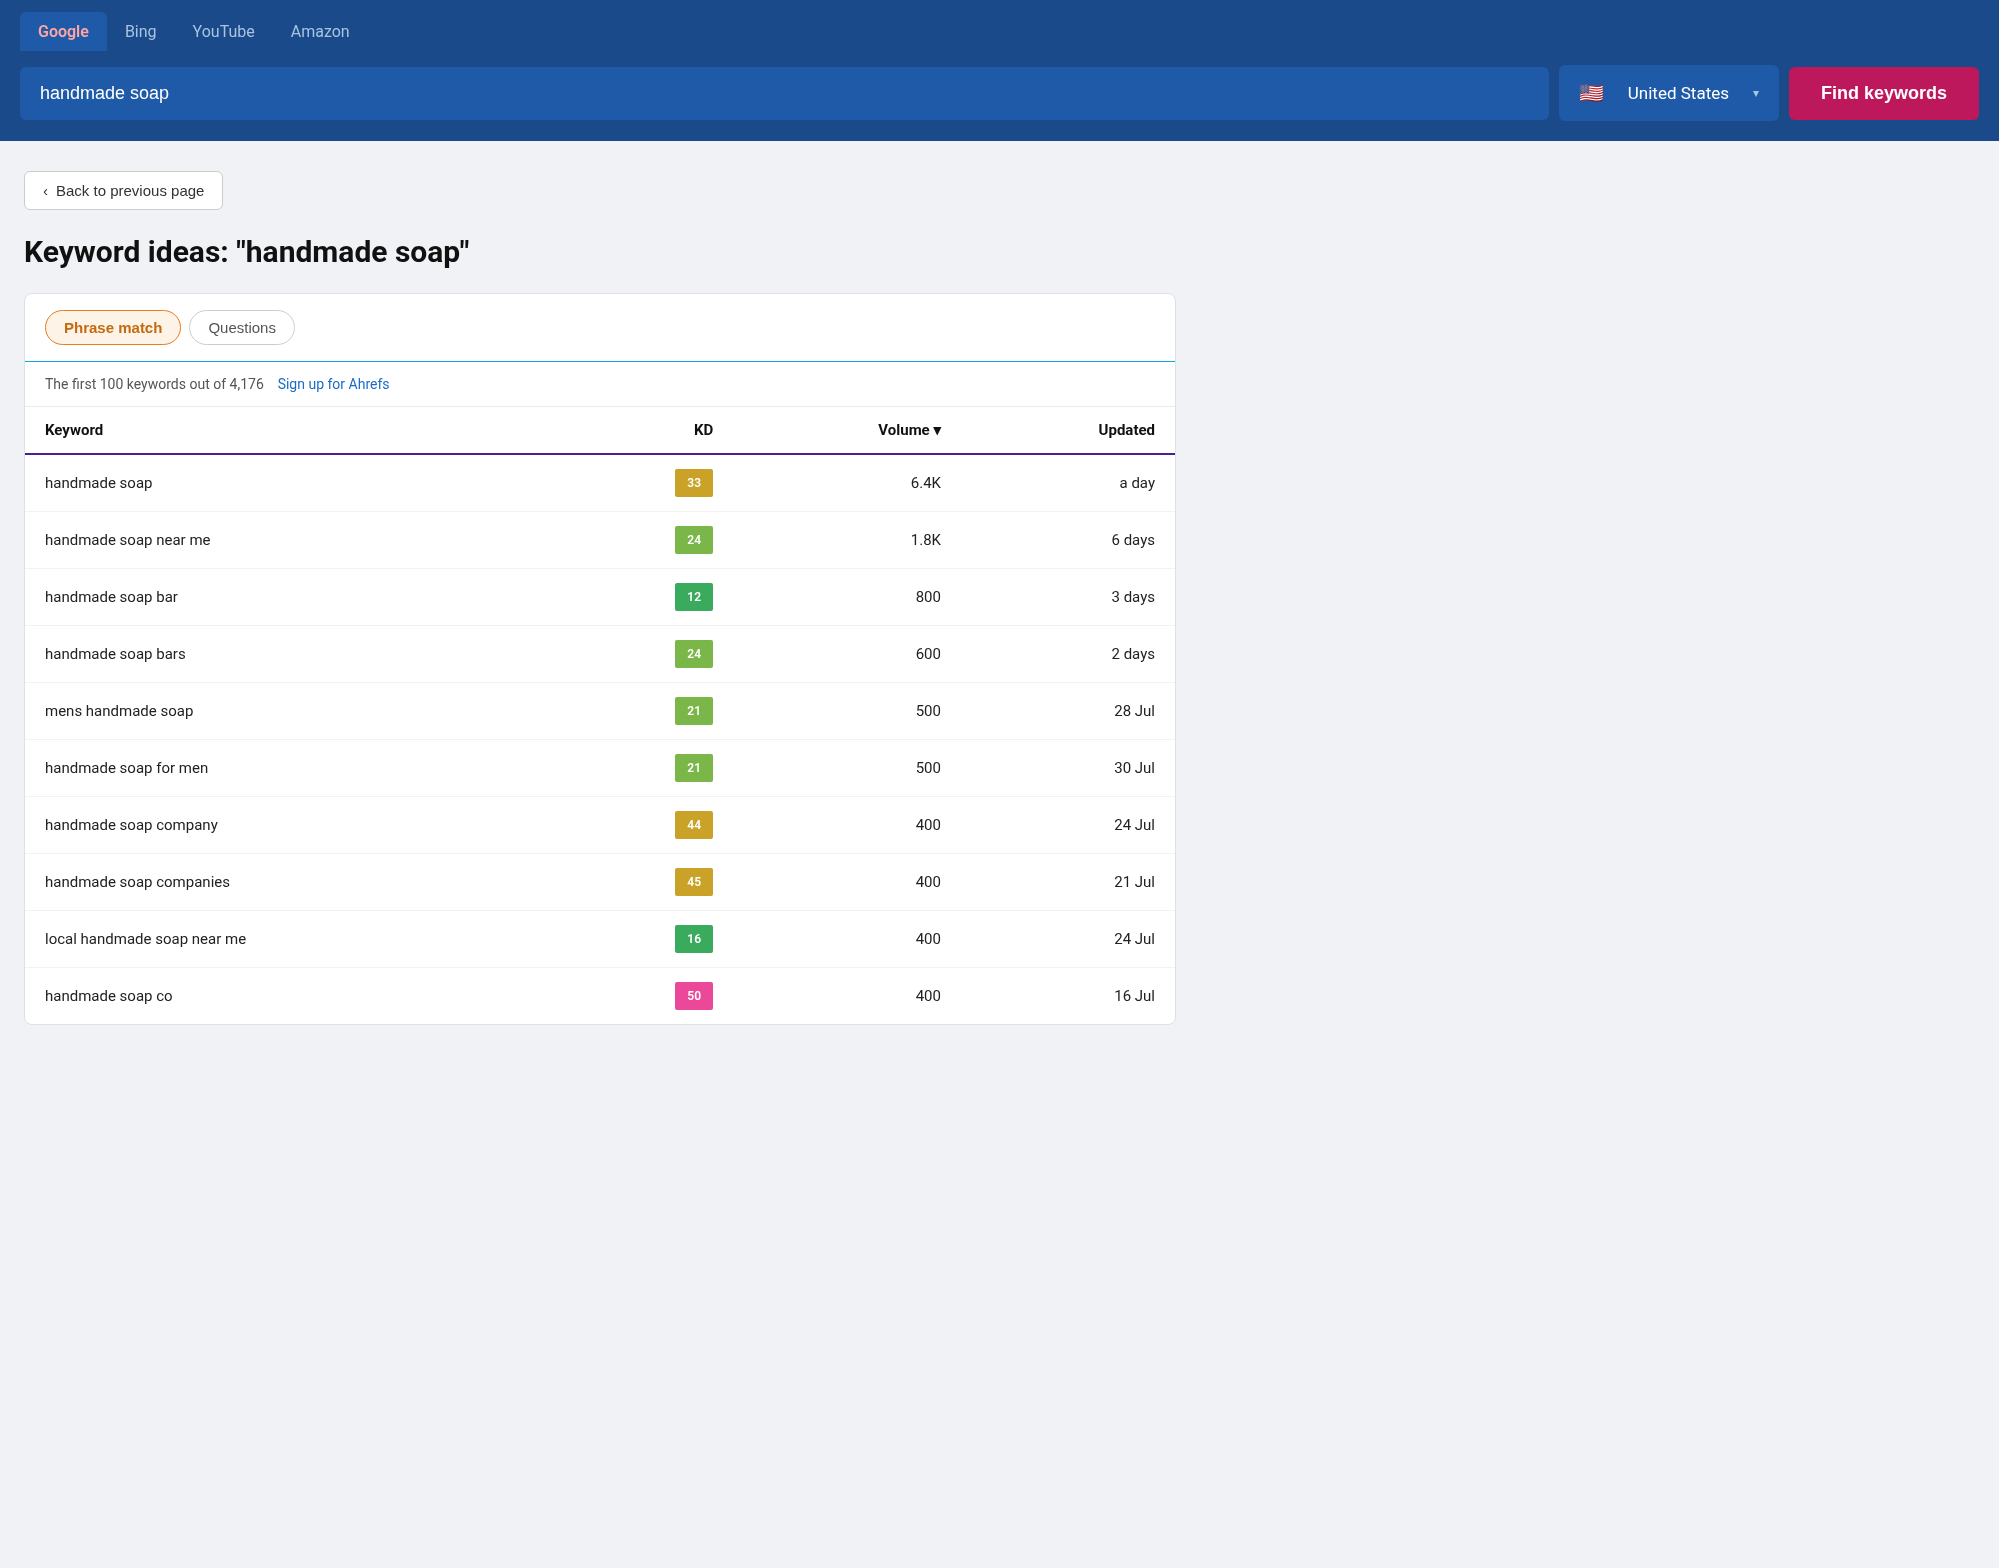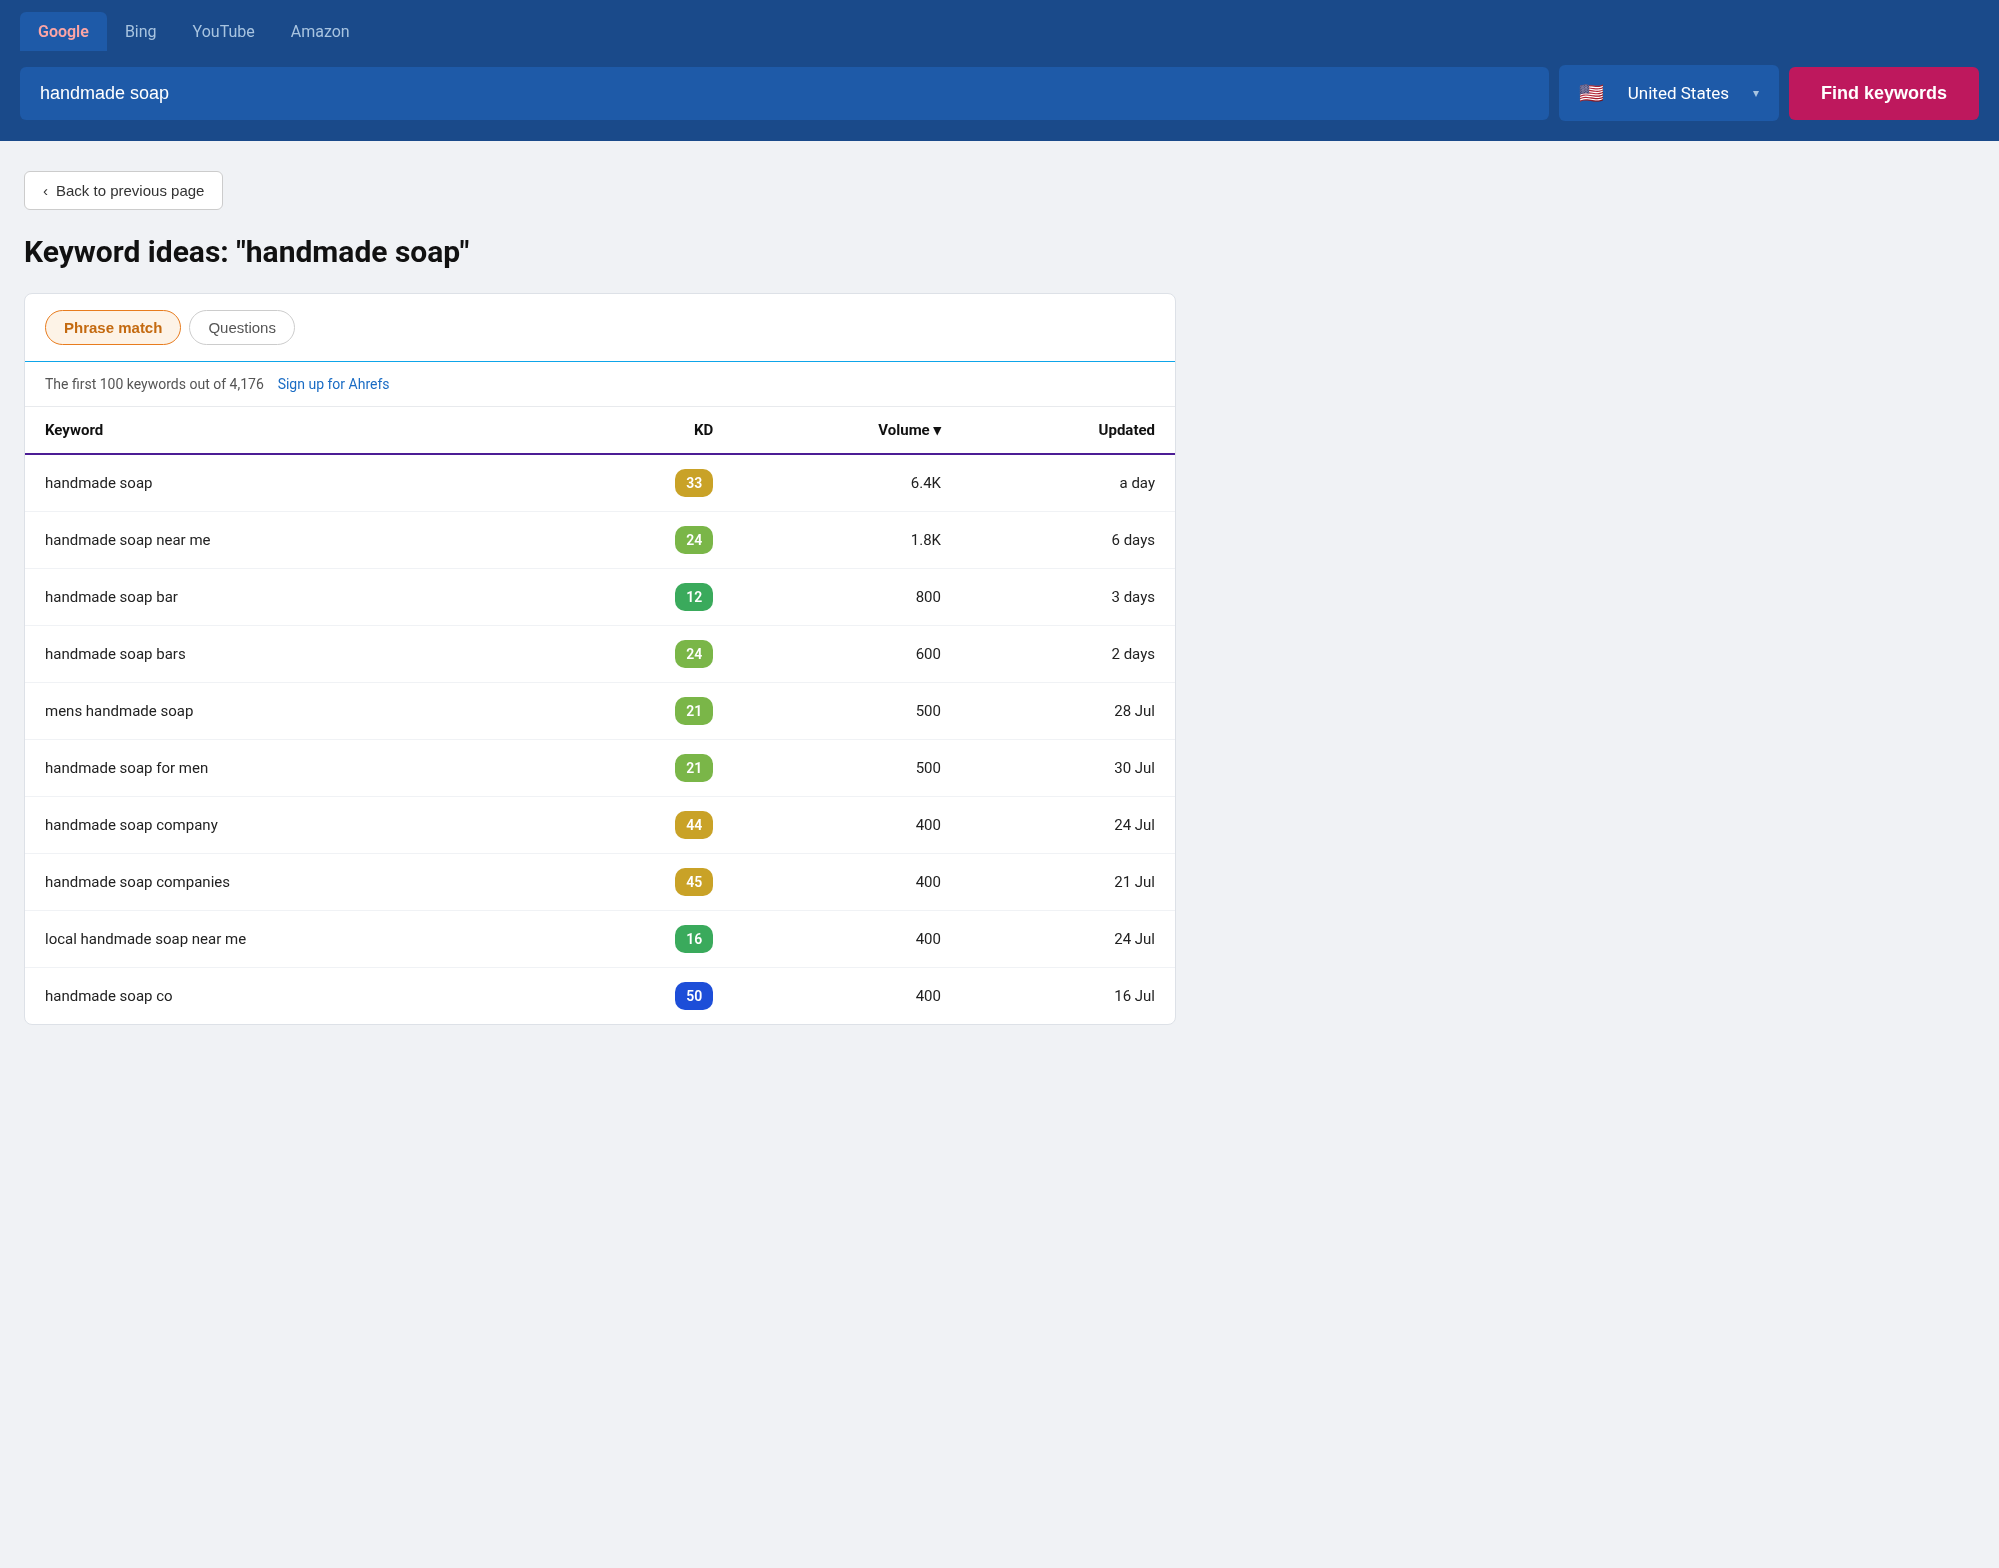--- a/index.html
+++ b/index.html
@@ -158,29 +158,29 @@
       color: #222;
     }
     td.right { text-align: right; }
 
     .kd-badge {
       display: inline-flex;
       align-items: center;
       justify-content: center;
       width: 38px;
       height: 28px;
-      border-radius: 10px;
-      font-size: 14px;
+      border-radius: 2px;
+      font-size: 12px;
       font-weight: 600;
       color: #fff;
     }
     .kd-yellow { background: #c9a227; }
     .kd-light-green { background: #7ab648; }
     .kd-green { background: #3aaa5c; }
-    .kd-orange { background: #1d4ed8; }
+    .kd-orange { background: #ec4899; }
   </style>
 </head>
 <body>
 
 <div class="header">
   <div class="nav-tabs">
     <a class="nav-tab active">Google</a>
     <a class="nav-tab">Bing</a>
     <a class="nav-tab">YouTube</a>
     <a class="nav-tab">Amazon</a>

